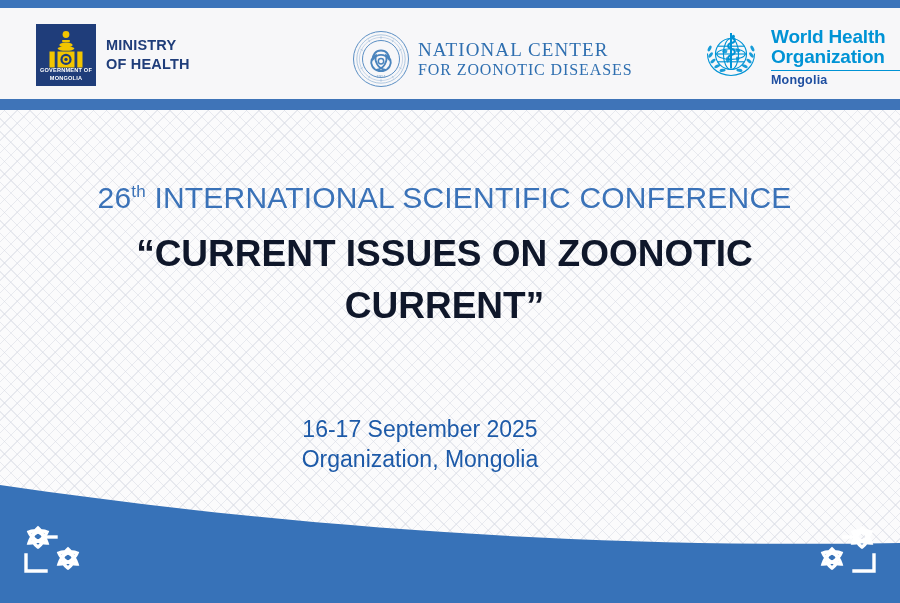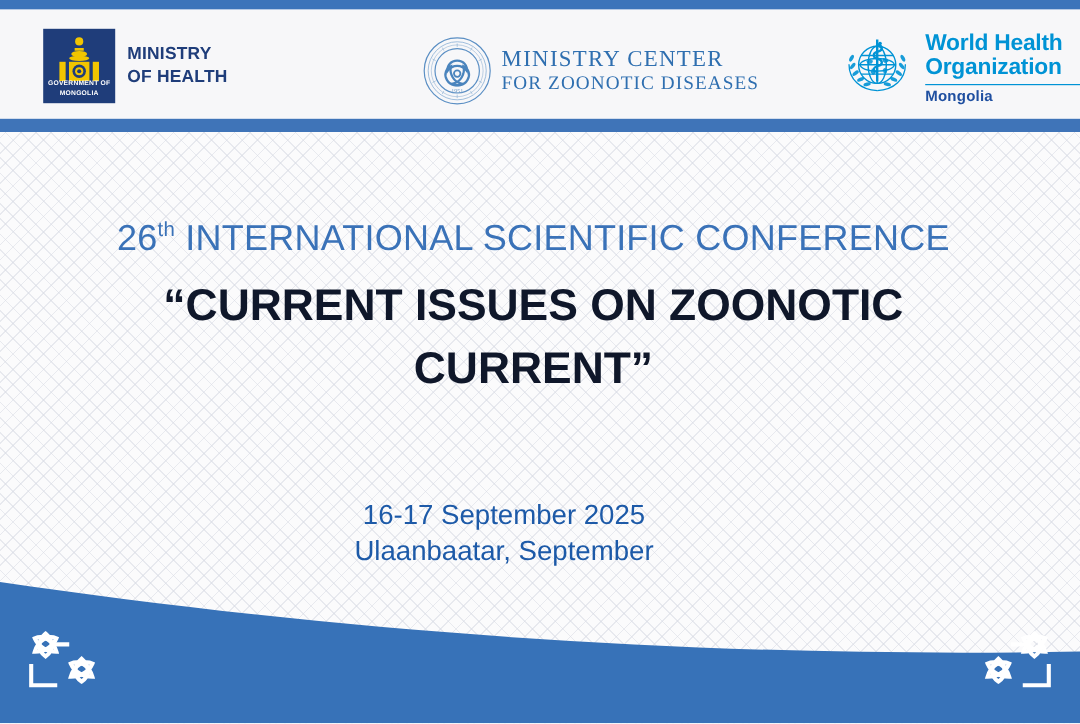--- a/index.html
+++ b/index.html
@@ -243,21 +243,21 @@
 
         <g fill="none" stroke="#4a84bd" stroke-width="1.9" stroke-linecap="round">
           <path d="M29 20.5 c-5.6 0 -8.6 4.6 -8 8.6 c2.4 -3.2 5 -4.2 8 -4.2 c3 0 5.6 1 8 4.2 c0.6 -4 -2.4 -8.6 -8 -8.6 z"></path>
           <path d="M20.4 36.6 c-2.8 -4.8 -0.4 -9.8 3.3 -11.3 c-0.9 3.9 0 6.5 1.5 9.1 c1.5 2.6 3.5 4.4 7.4 5.3 c-3.2 2.5 -9.4 1.7 -12.2 -3.1 z"></path>
           <path d="M37.6 36.6 c2.8 -4.8 0.4 -9.8 -3.3 -11.3 c0.9 3.9 0 6.5 -1.5 9.1 c-1.5 2.6 -3.5 4.4 -7.4 5.3 c3.2 2.5 9.4 1.7 12.2 -3.1 z"></path>
           <circle cx="29" cy="31.3" r="2.7" stroke-width="1.5"></circle>
         </g>
         <text x="29" y="47.6" text-anchor="middle" font-family="'Liberation Serif', serif" font-size="5" fill="#6e9bc8">1951</text>
       </svg>
       <div class="nczd-label">
-        <div class="nczd-l1">MINISTRY CENTER</div>
+        <div class="nczd-l1">NATIONAL CENTER</div>
         <div class="nczd-l2">FOR ZOONOTIC DISEASES</div>
       </div>
     </div>
 
     <div class="logo logo-who">
       <svg width="62" height="62" viewBox="0 0 62 62">
         <g stroke="#0093d5" fill="none" stroke-width="1.15">
 
           <circle cx="31" cy="28" r="15.5"></circle>
           <ellipse cx="31" cy="28" rx="7.6" ry="15.5"></ellipse>
@@ -311,21 +311,21 @@
   <div class="title-block">
     <div class="title-line1"><span>26</span><sup>th</sup><span> INTERNATIONAL SCIENTIFIC CONFERENCE</span></div>
     <div class="title-line2">
       <div>“CURRENT ISSUES ON ZOONOTIC</div>
       <div>CURRENT”</div>
     </div>
   </div>
 
   <div class="meta-block">
     <div>16-17 September 2025</div>
-    <div>Ulaanbaatar, September</div>
+    <div>Organization, Mongolia</div>
   </div>
 
   <svg class="wave" viewBox="0 0 900 140" preserveAspectRatio="none">
     <path d="M0,30 C260,68 560,92 900,88 L900,140 L0,140 Z" fill="#e2e2dd"></path>
     <path d="M0,22 C260,60 560,86 900,80 L900,140 L0,140 Z" fill="#3772b8"></path>
   </svg>
 
   <svg class="knot knot-left" width="80" height="62" viewBox="0 0 80 62">
     <g fill="none" stroke="#ffffff" stroke-width="3.4" stroke-linecap="square">
 

